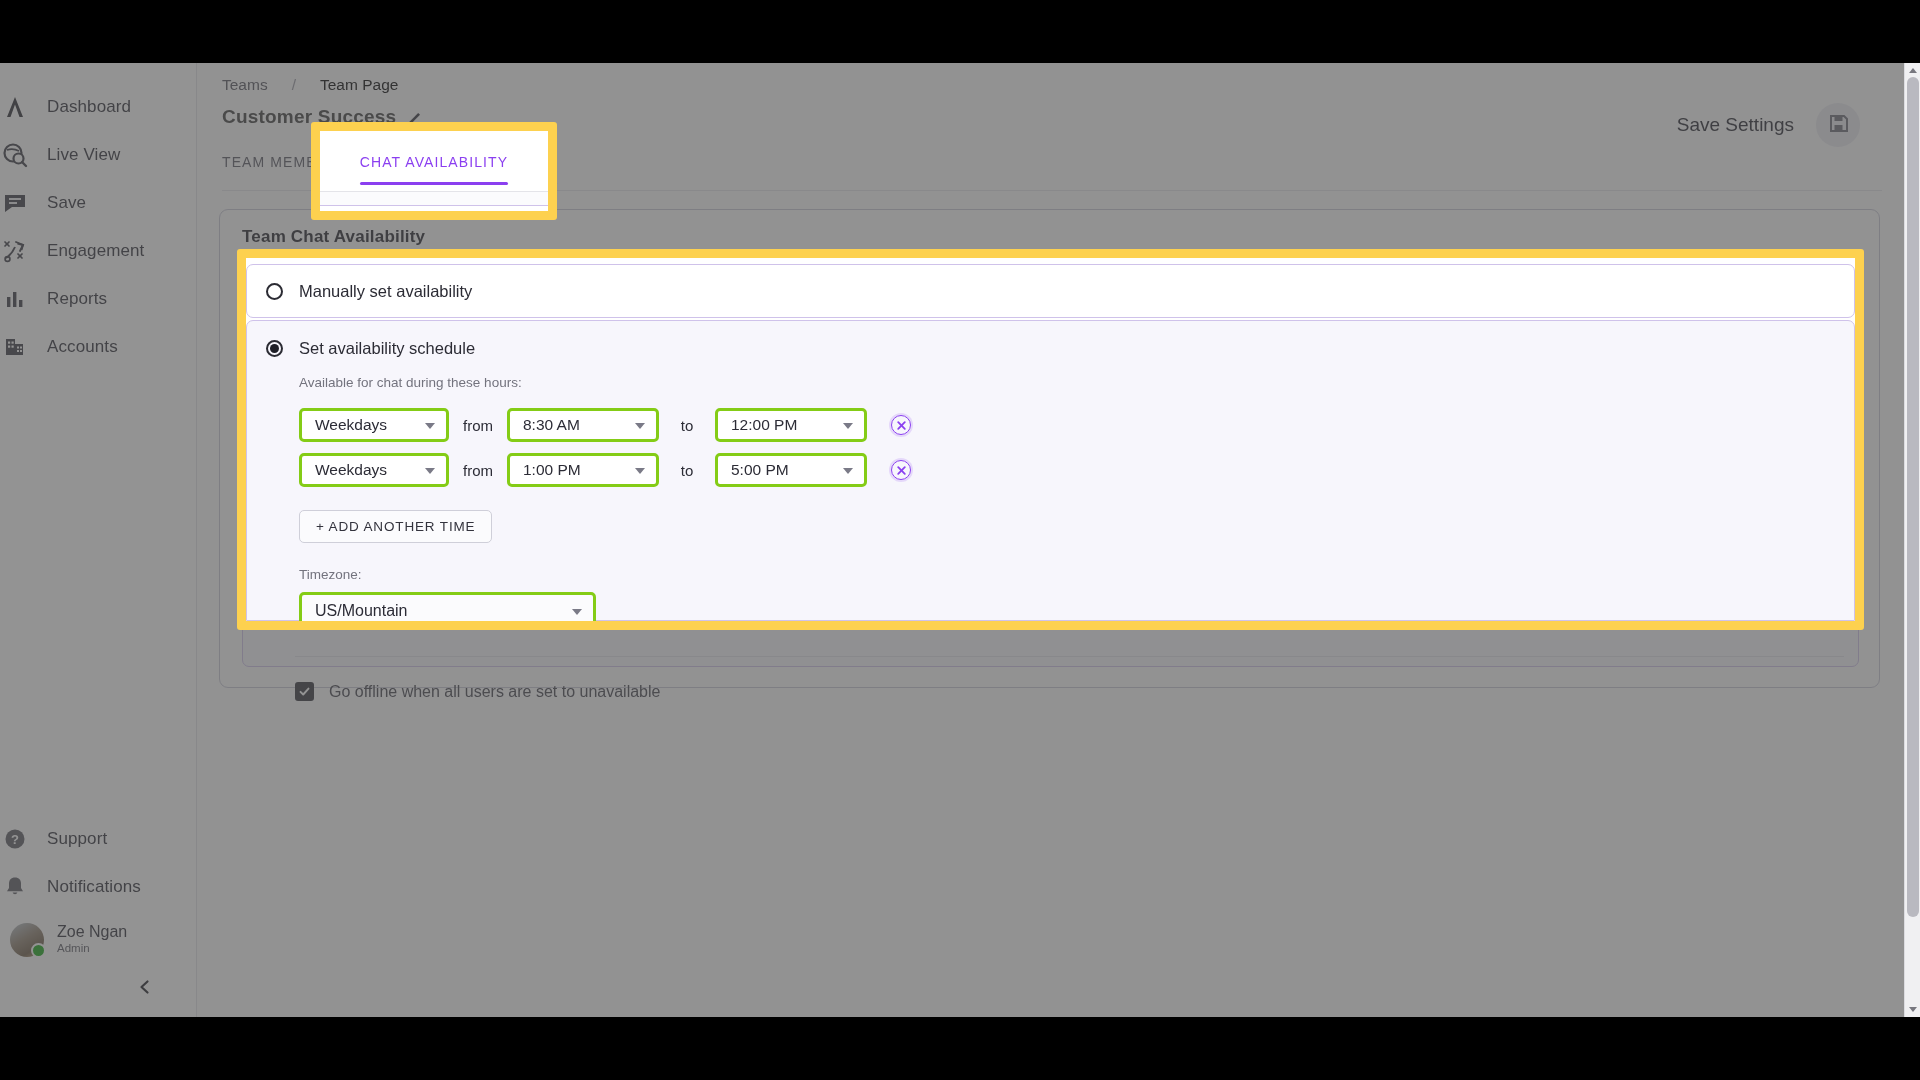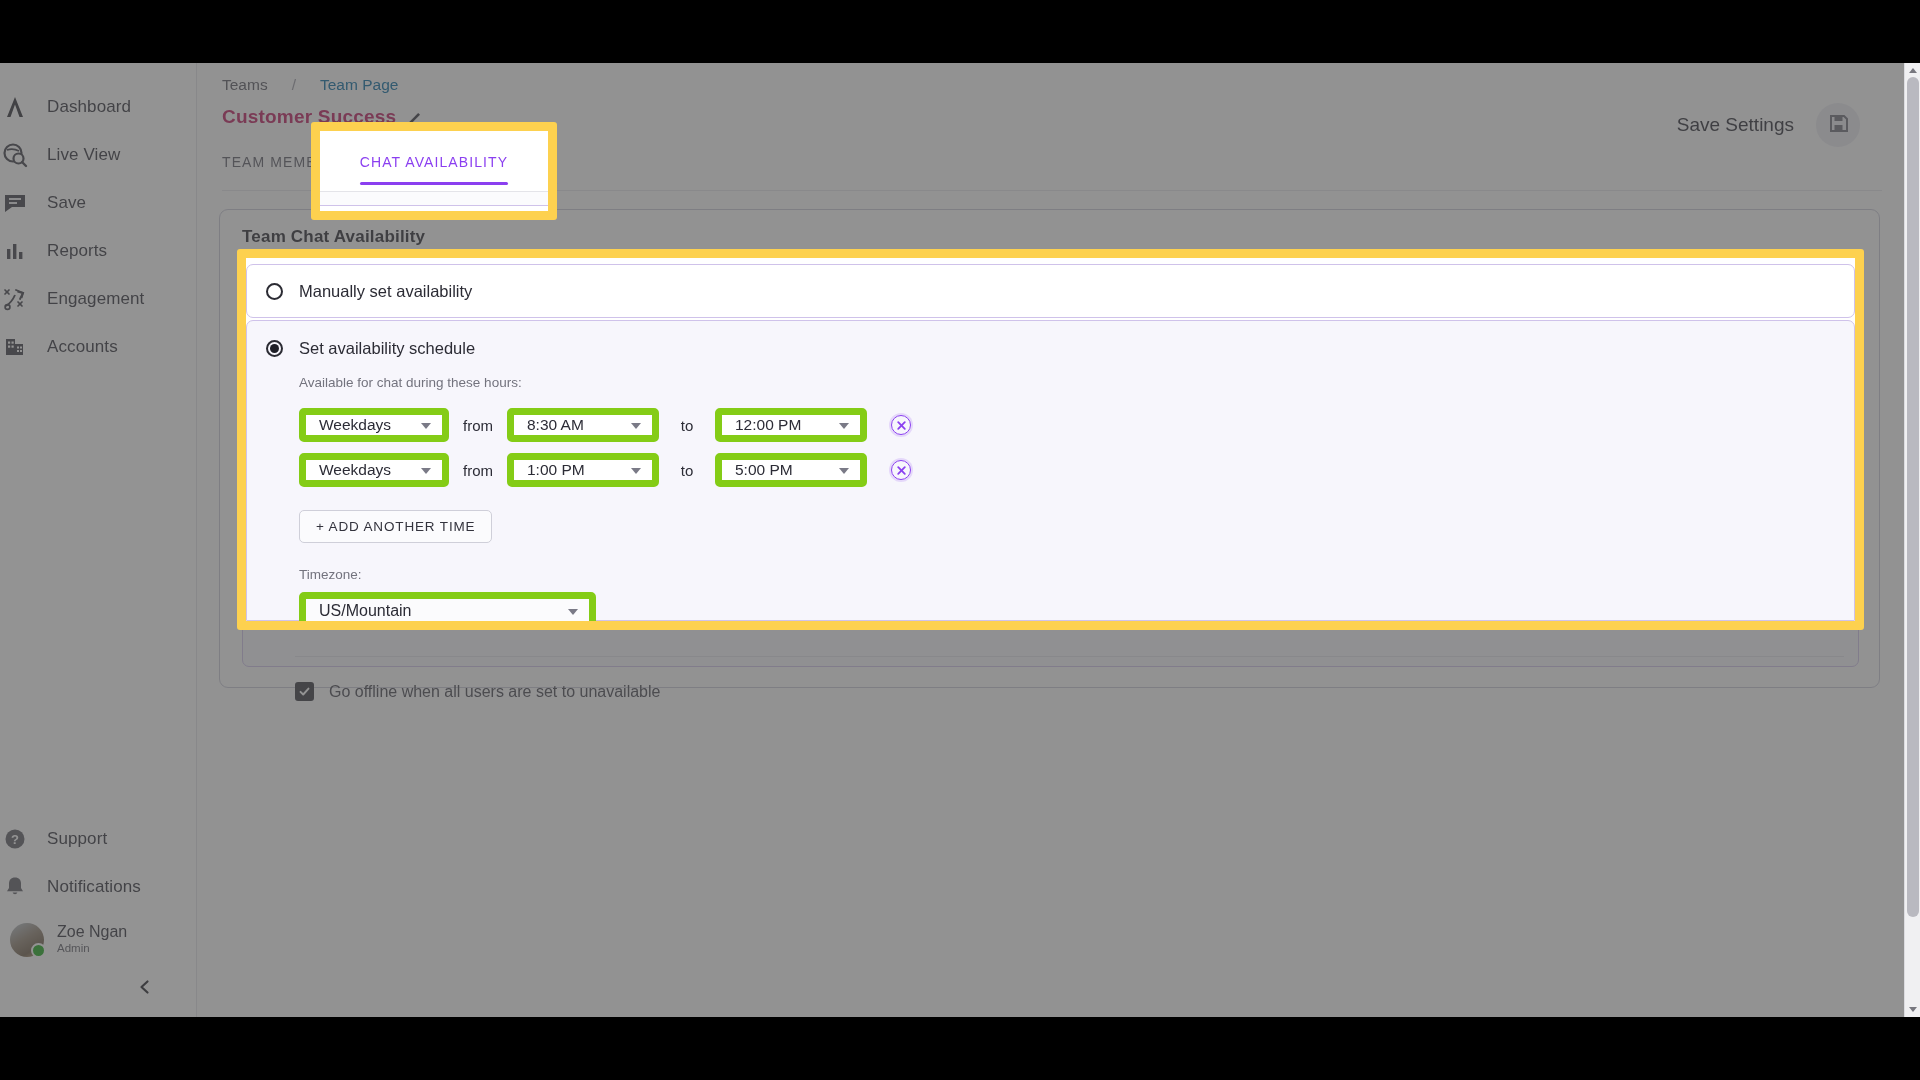--- a/index.html
+++ b/index.html
@@ -84,29 +84,29 @@
     position: absolute; left: 197px; top: 0;
     width: 1723px; height: 954px;
     background: #fbfbfd;
     overflow: hidden;
   }
   #breadcrumb {
     position: absolute; left: 25px; top: 13px;
     font-size: 15.5px; color: #56565f;
     display: flex; gap: 24px; align-items: center;
   }
-  #breadcrumb .crumb-current { color: #0369a1; }
+  #breadcrumb .crumb-current { color: #000000; }
   #breadcrumb .sep { color: #9a9aa3; }
 
   #team-title-row {
     position: absolute; left: 25px; top: 43px;
     display: flex; align-items: center; gap: 12px;
   }
   #team-title {
-    font-size: 19px; font-weight: bold; color: #be185d; letter-spacing: .2px;
+    font-size: 19px; font-weight: bold; color: #404040; letter-spacing: .2px;
   }
   #edit-pencil { color: #33333c; display:flex; cursor:pointer; }
 
   #save-area {
     position: absolute; right: 60px; top: 40px;
     display: flex; align-items: center; gap: 22px;
   }
   #save-label { font-size: 19px; color: #24242d; cursor: pointer; }
   #save-icon-btn {
     width: 44px; height: 44px; border-radius: 50%;
@@ -174,21 +174,21 @@
   .sched-body { padding: 0 0 0 52px; }
   .hint {
     font-size: 13.5px; color: #73737e; margin-top: 2px; margin-bottom: 18px;
   }
 
   .time-row {
     display: flex; align-items: center; gap: 0; margin-bottom: 11px;
   }
   .sel {
     position: relative;
-    height: 34px; border: 7px solid #84cc16; border-radius: 5px;
+    height: 34px; border: 3px solid #84cc16; border-radius: 5px;
     background: #ffffff;
     display: flex; align-items: center;
     padding: 0 30px 0 13px;
     font-size: 15.5px; color: #2c2c36;
     cursor: pointer; white-space: nowrap;
   }
   .sel .caret {
     position: absolute; right: 11px; top: 50%;
     width: 0; height: 0; margin-top: -2px;
     border-left: 5px solid transparent;
@@ -296,49 +296,49 @@
 
       <div class="nav-item">
         <span class="nav-ico">
           <svg width="26" height="26" viewBox="0 0 26 26">
             <path d="M3 5 h20 v12 h-13 l-7 5 z" fill="#3b3b44"></path>
             <line x1="7" y1="9" x2="19" y2="9" stroke="#fff" stroke-width="1.8"></line>
             <line x1="7" y1="13" x2="15" y2="13" stroke="#fff" stroke-width="1.8"></line>
           </svg>
         </span>
         <span class="nav-label">Save</span>
-      </div>
-
-      <div class="nav-item">
-        <span class="nav-ico">
-          <svg width="26" height="26" viewBox="0 0 26 26">
-            <rect x="5" y="11" width="3.4" height="10" fill="#3b3b44"></rect>
-            <rect x="11" y="6" width="3.4" height="15" fill="#3b3b44"></rect>
-            <rect x="17" y="14" width="3.4" height="7" fill="#3b3b44"></rect>
-          </svg>
-        </span>
-        <span class="nav-label">Reports</span>
       </div>
 
       <div class="nav-item">
         <span class="nav-ico">
           <svg width="26" height="26" viewBox="0 0 26 26">
             <path d="M4 20 Q10 16 13 9" stroke="#3b3b44" stroke-width="1.9" fill="none"></path>
             <path d="M14 4 L21 7 L18 13" stroke="#3b3b44" stroke-width="1.9" fill="none" stroke-linecap="round"></path>
             <path d="M15.5 5.5 L21 7 L19.5 12" stroke="#3b3b44" stroke-width="1.9" fill="none"></path>
             <g stroke="#3b3b44" stroke-width="1.7" stroke-linecap="round">
               <line x1="3" y1="4" x2="7" y2="8"></line>
                 <line x1="7" y1="4" x2="3" y2="8"></line>
               <line x1="16" y1="16" x2="20" y2="20"></line>
                 <line x1="20" y1="16" x2="16" y2="20"></line>
             </g>
             <circle cx="5.5" cy="21" r="2.4" fill="none" stroke="#3b3b44" stroke-width="1.7"></circle>
           </svg>
         </span>
         <span class="nav-label">Engagement</span>
+      </div>
+
+      <div class="nav-item">
+        <span class="nav-ico">
+          <svg width="26" height="26" viewBox="0 0 26 26">
+            <rect x="5" y="11" width="3.4" height="10" fill="#3b3b44"></rect>
+            <rect x="11" y="6" width="3.4" height="15" fill="#3b3b44"></rect>
+            <rect x="17" y="14" width="3.4" height="7" fill="#3b3b44"></rect>
+          </svg>
+        </span>
+        <span class="nav-label">Reports</span>
       </div>
 
 
       <div class="nav-item">
         <span class="nav-ico">
           <svg width="26" height="26" viewBox="0 0 26 26">
             <rect x="4" y="5" width="9" height="16" fill="#3b3b44"></rect>
             <rect x="13" y="10" width="8" height="11" fill="#3b3b44"></rect>
             <g fill="#fff">
               <rect x="6" y="7.5" width="2.2" height="2.2"></rect>

